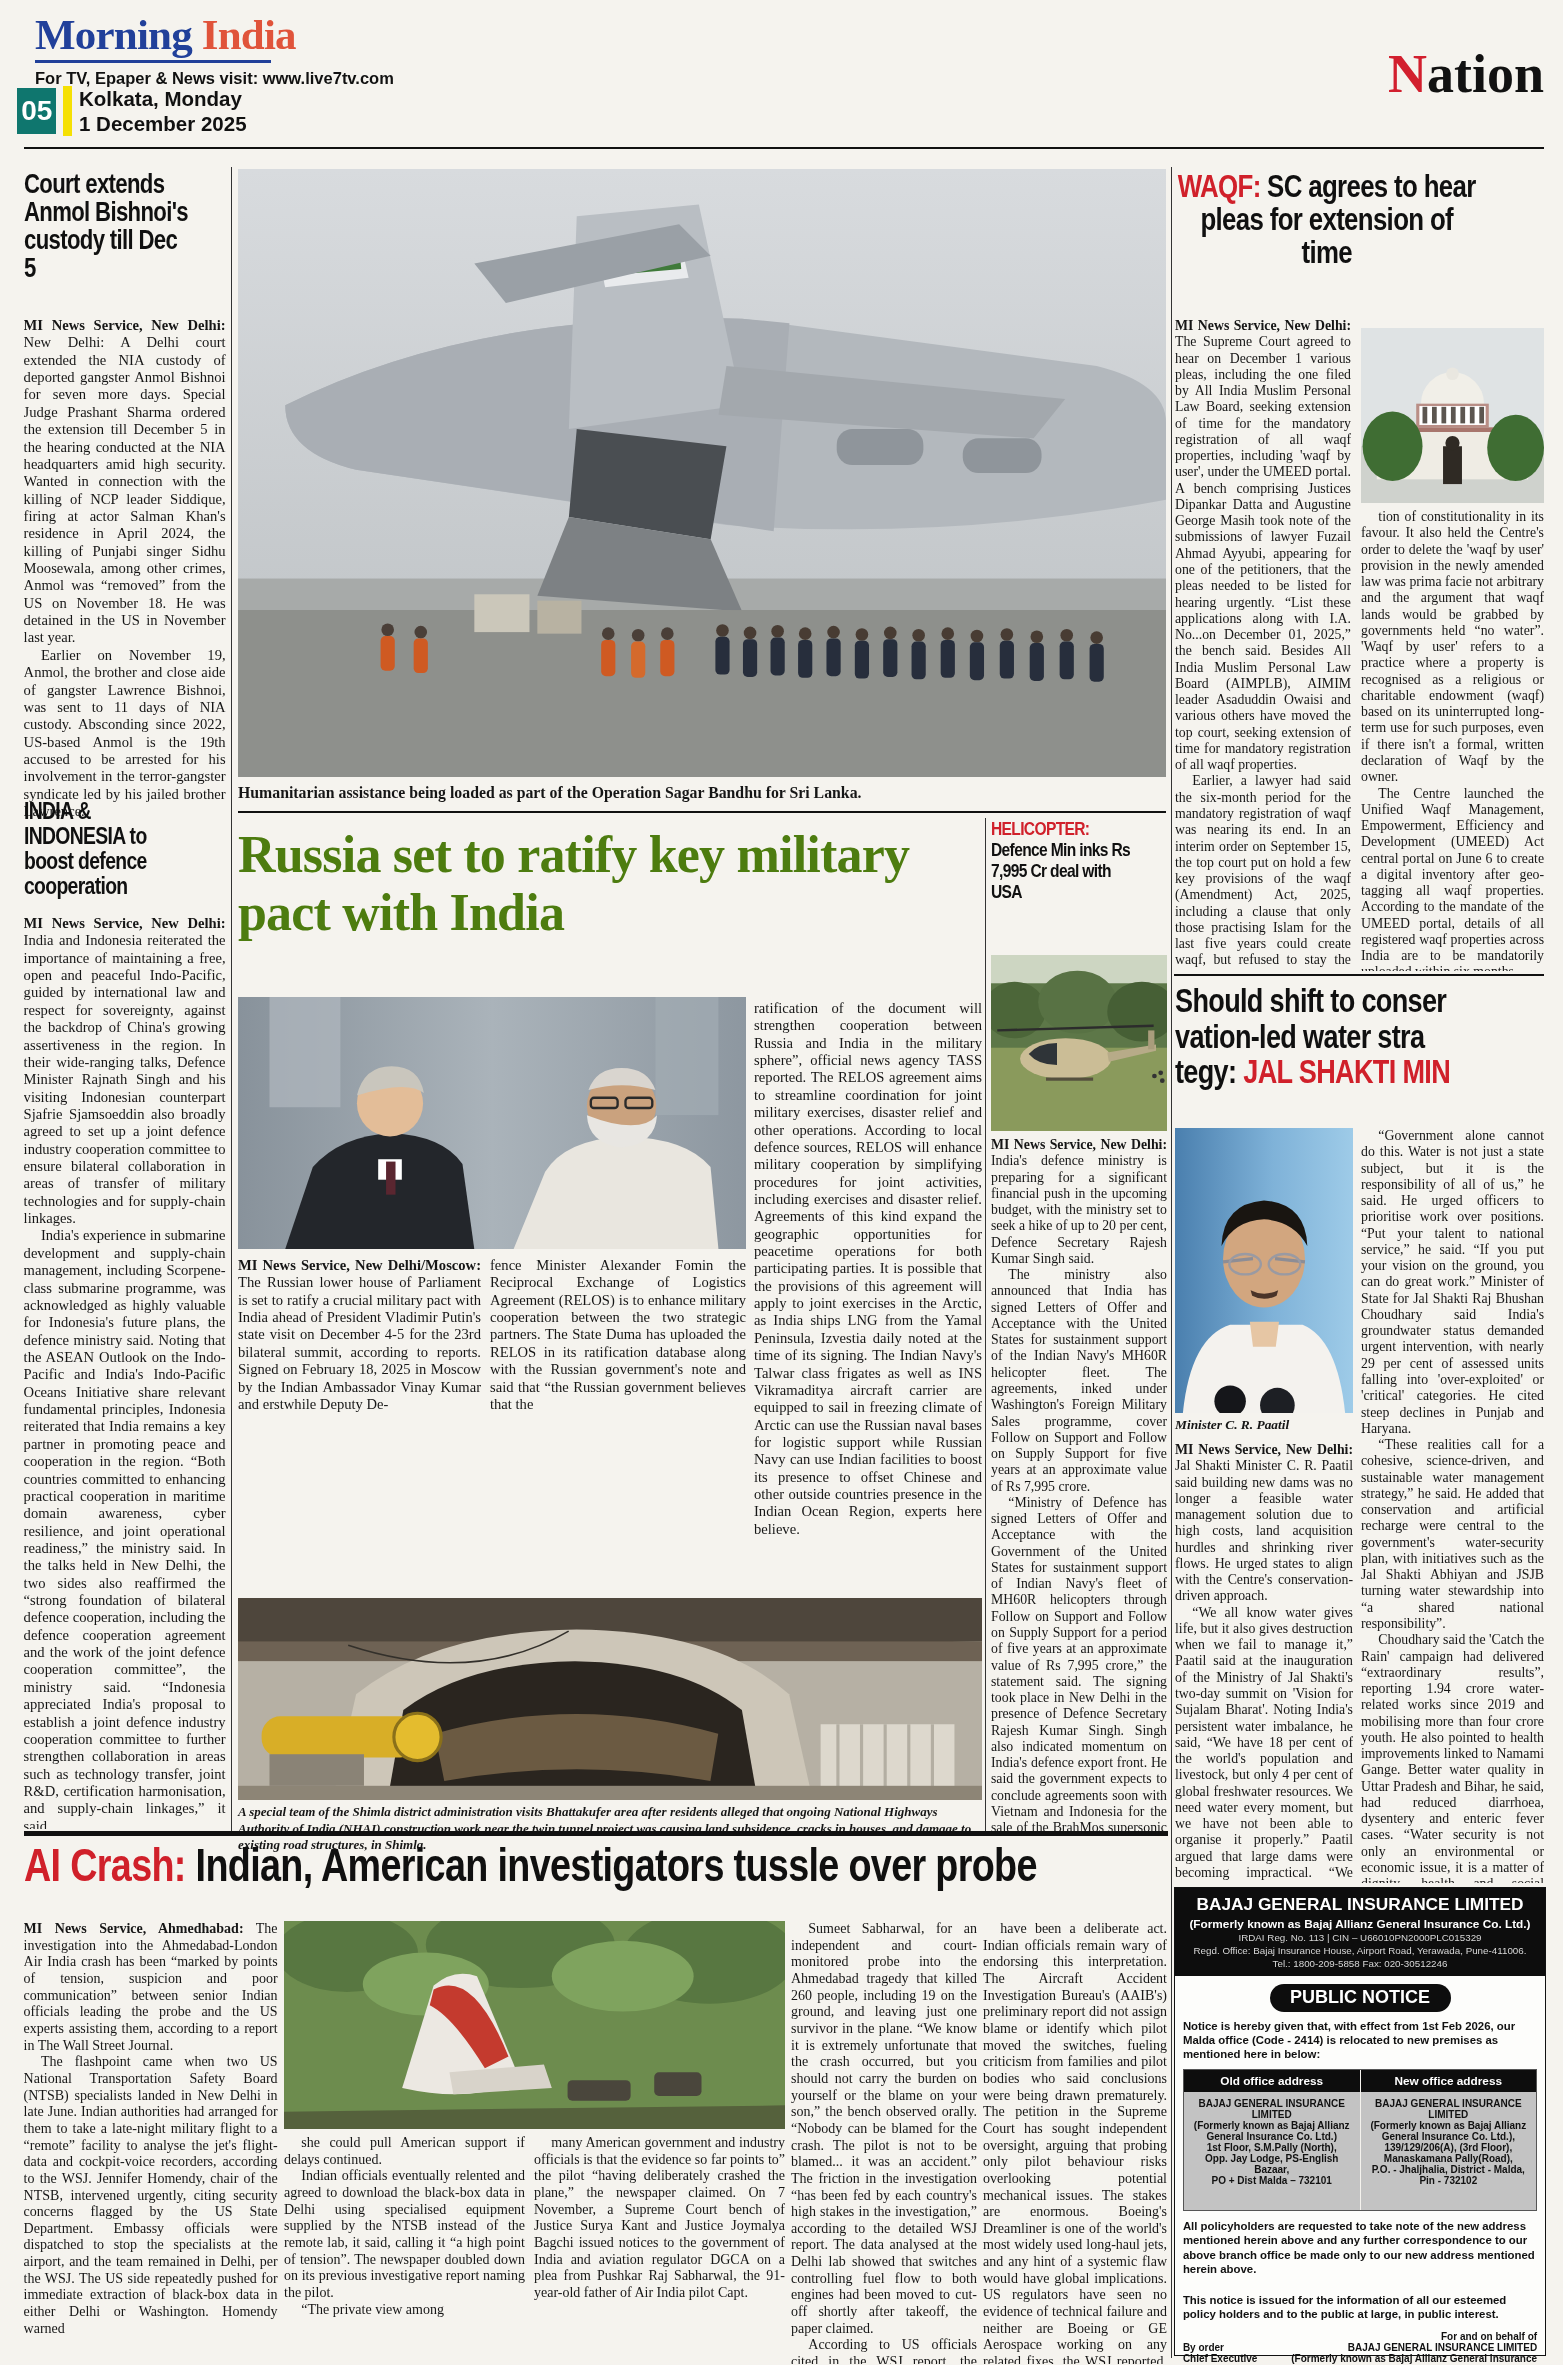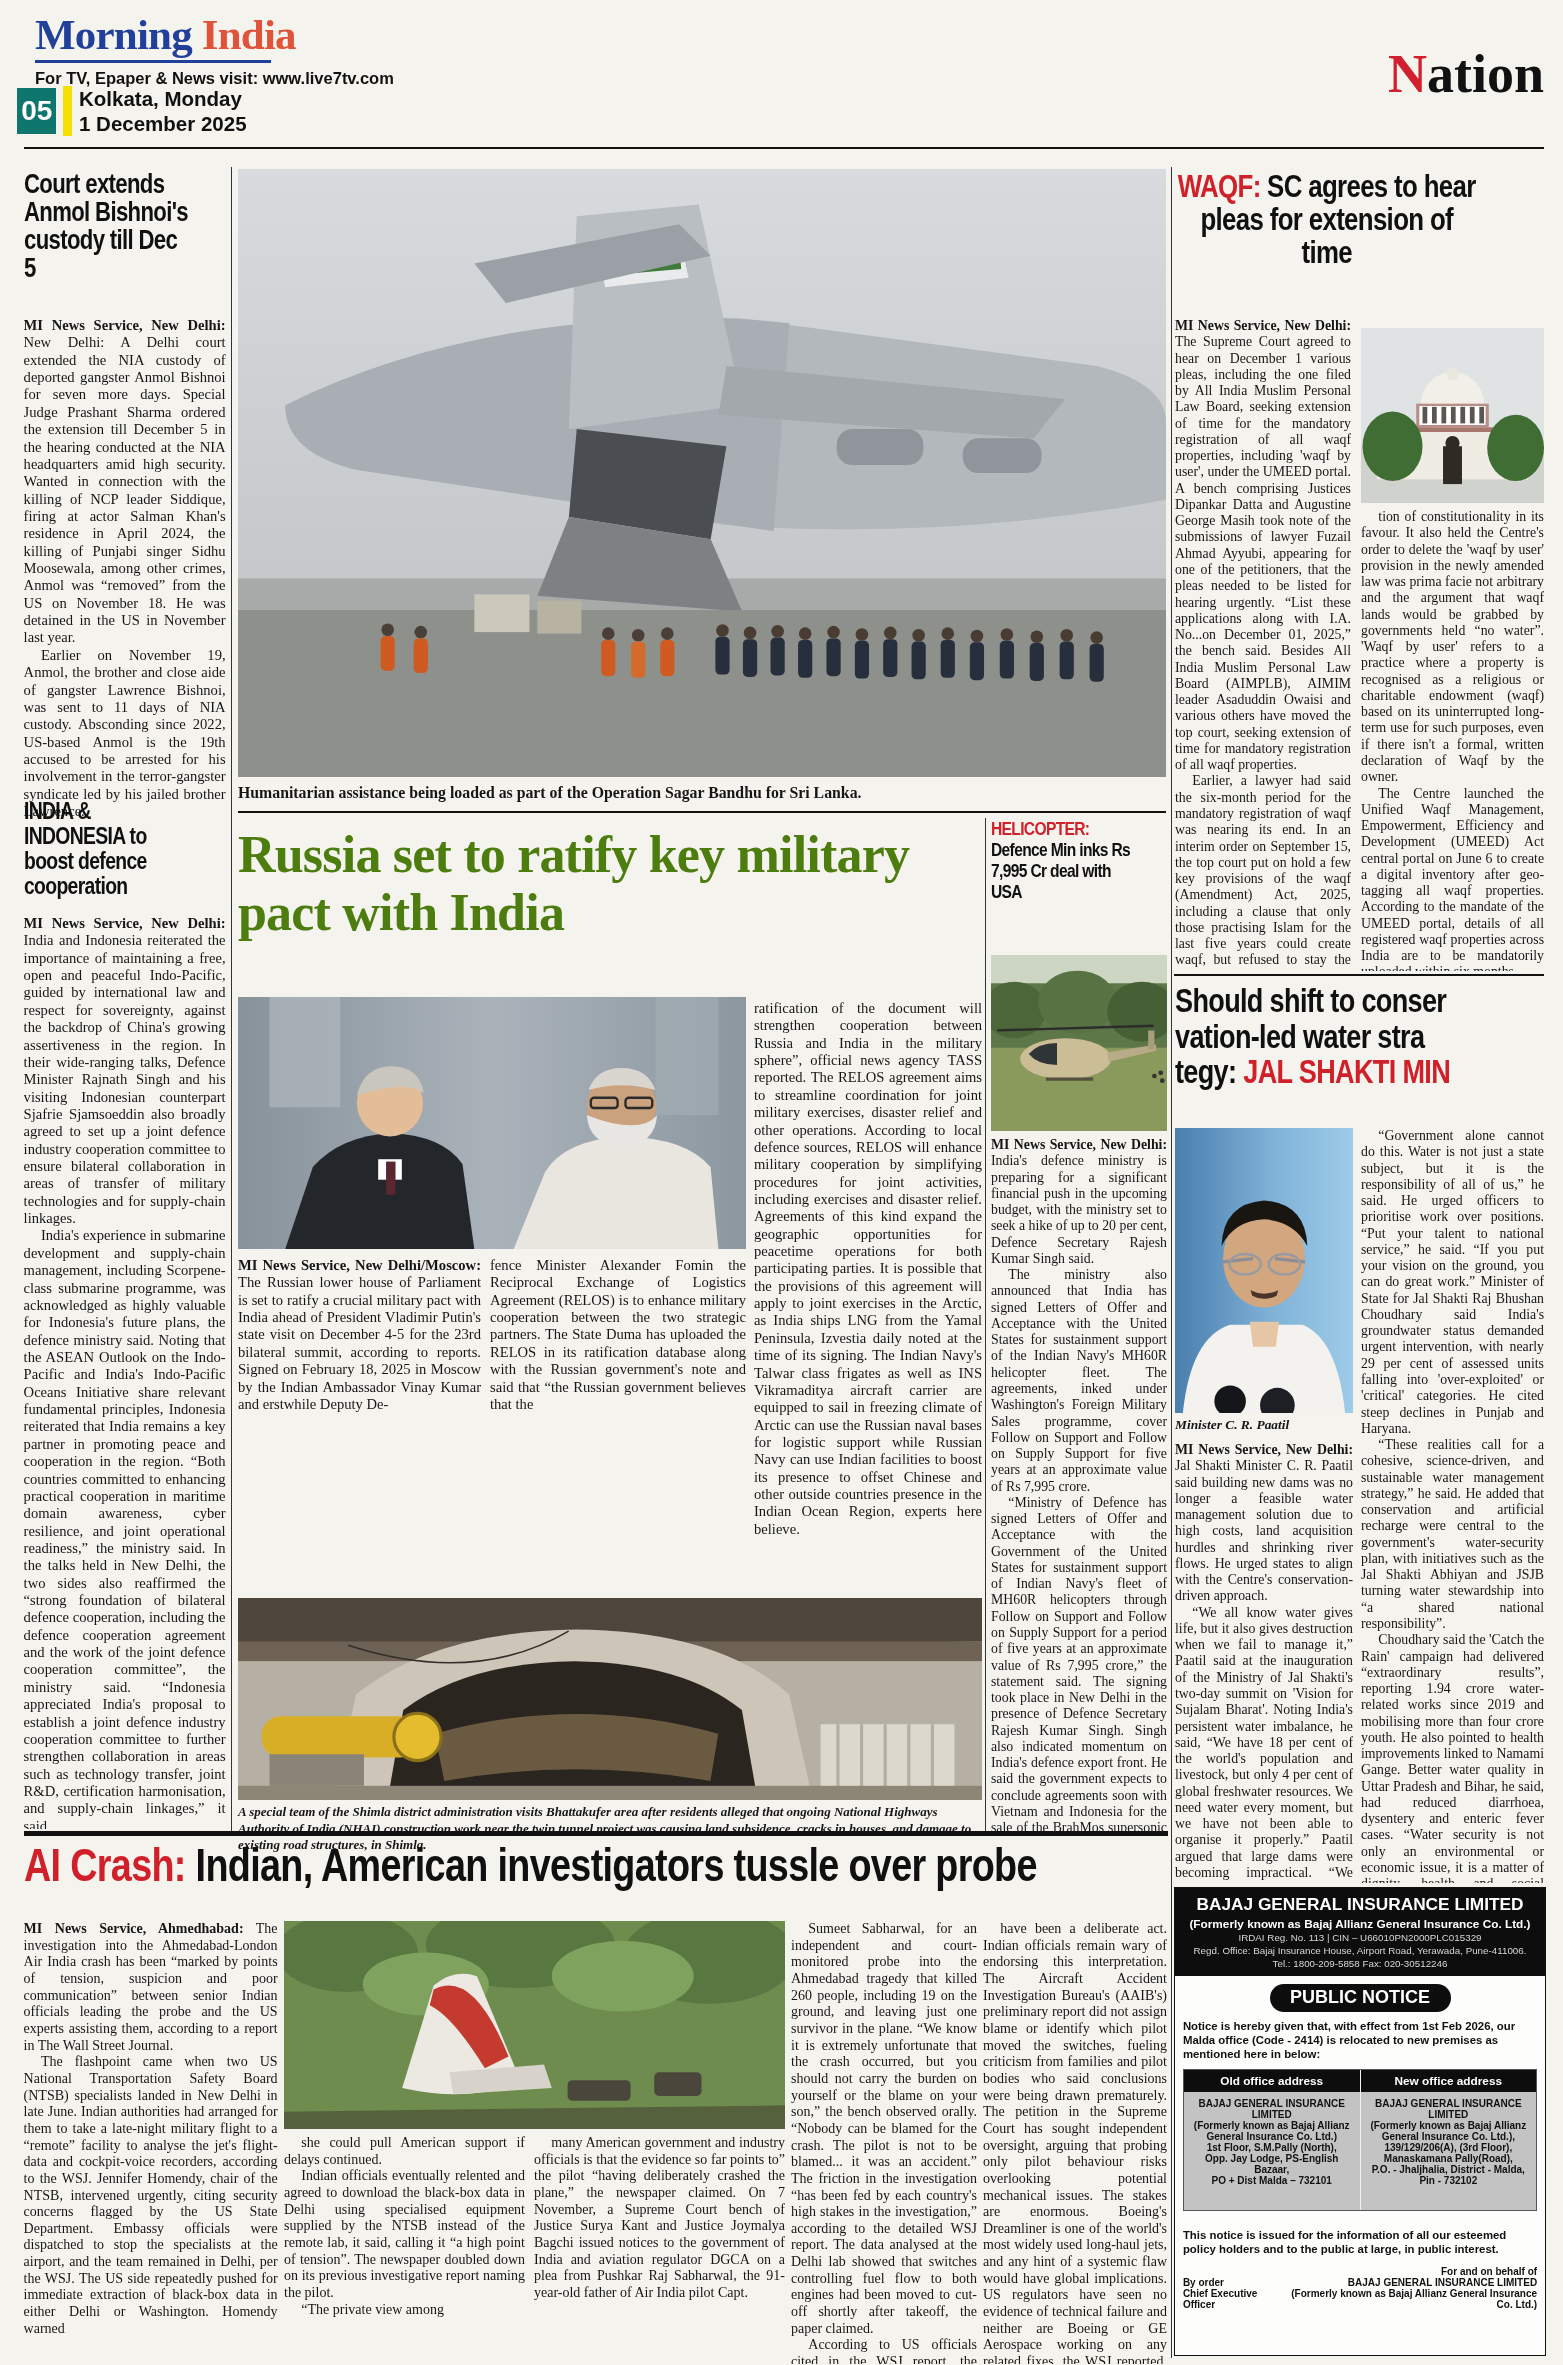--- a/index.html
+++ b/index.html
@@ -441,20 +441,21 @@
       <div class="ad-th" data-bind="ad.col_new_header">New office address</div>
       <div class="ad-td pre" data-bind="ad.new_address">BAJAJ GENERAL INSURANCE LIMITED
 (Formerly known as Bajaj Allianz
 General Insurance Co. Ltd.),
 139/129/206(A), (3rd Floor),
 Manaskamana Pally(Road),
 P.O. - Jhaljhalia, District - Malda,
 Pin - 732102</div>
     </div>
   </div>
+  <div class="ad-body" data-bind="ad.para1">All policyholders are requested to take note of the new address mentioned herein above and any further correspondence to our above branch office be made only to our new address mentioned herein above.</div>
   <div class="ad-body" style="margin-top:17px;" data-bind="ad.para2">This notice is issued for the information of all our esteemed policy holders and to the public at large, in public interest.</div>
   <div class="ad-foot">
     <div>
       <div data-bind="ad.by_order">By order</div>
       <div data-bind="ad.ceo">Chief Executive Officer</div>
     </div>
     <div class="r">
       <div data-bind="ad.behalf1">For and on behalf of</div>
       <div data-bind="ad.behalf2">BAJAJ GENERAL INSURANCE LIMITED</div>
       <div data-bind="ad.behalf3">(Formerly known as Bajaj Allianz General Insurance Co. Ltd.)</div>

